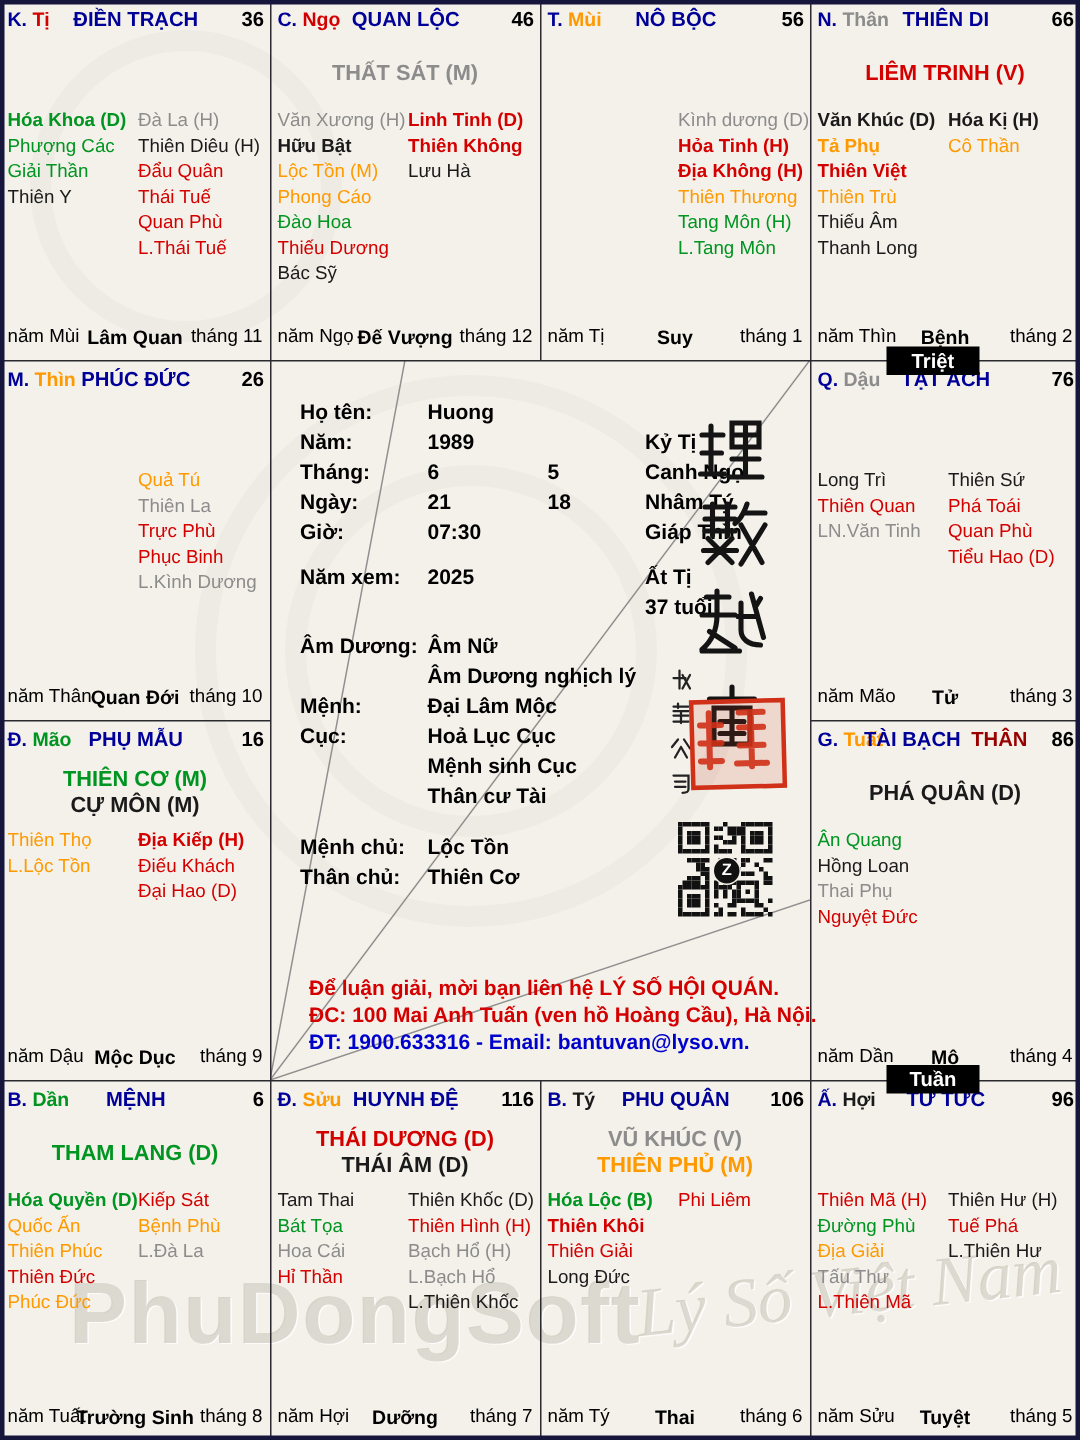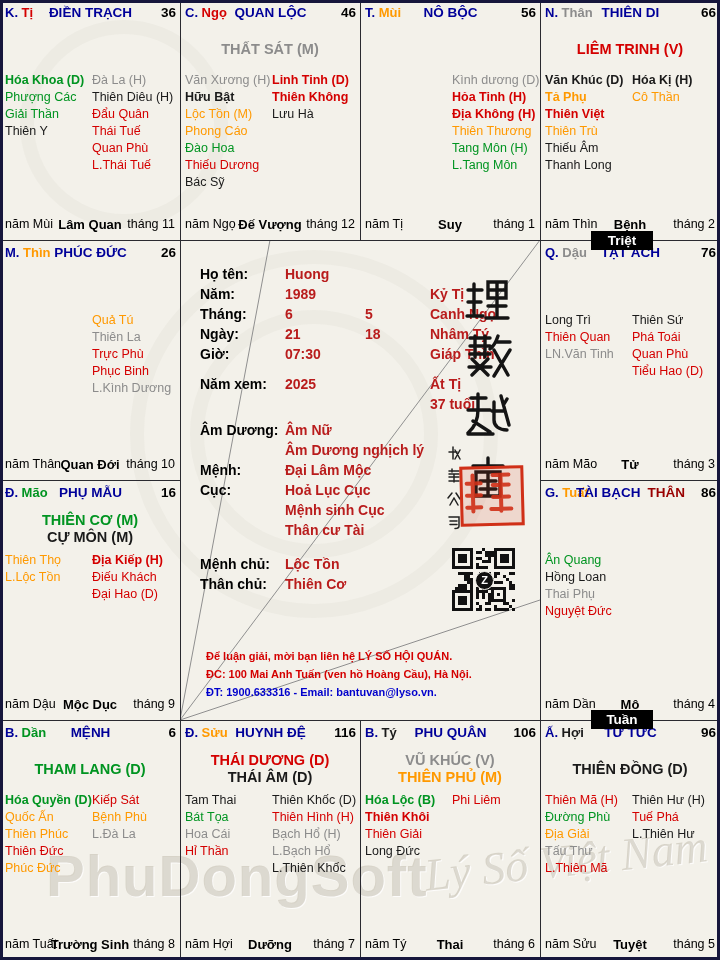--- a/index.html
+++ b/index.html
@@ -38,22 +38,22 @@
   .c-orange{color:#f90;}
   .c-green{color:#009421;}
   .c-gray{color:#8c8c8c;}
   .c-black{color:#1a1a1a;}
   .b{font-weight:bold;}
   
   #center{position:absolute;left:180px;top:240px;width:360px;height:480px;z-index:1;}
   #aspect-lines{position:absolute;left:0;top:0;z-index:0;}
   .crow{position:absolute;font-size:14px;font-weight:bold;white-space:nowrap;z-index:1;}
   .clabel{color:#000;}
-  .cval{color:#b91c1c;}
-  .contact-line{position:absolute;left:26px;font-size:11px;font-weight:bold;white-space:nowrap;z-index:1;}
+  .cval{color:#000000;}
+  .contact-line{position:absolute;left:26px;font-size:14px;font-weight:bold;white-space:nowrap;z-index:1;}
   .ct-red{color:#d40000;}
   .ct-blue{color:#0000cc;}
   
   .callig{position:absolute;z-index:1;}
   .callig svg{display:block;}
   
   #seal{position:absolute;left:280px;top:226px;width:58px;height:54px;border:3px solid #d03018;background:rgba(214,60,30,0.14);z-index:2;transform:rotate(-1.5deg);}
   
   #qr{position:absolute;left:272px;top:308px;width:63px;height:63px;z-index:1;}
   #qr .qm{position:absolute;width:3px;height:3px;background:#111;}
@@ -245,20 +245,23 @@
           <span class="f-van">Mộc Dục</span>
           <span class="f-thang">tháng 9</span>
         </div>
       </div>
       <div class="cell" style="left: 540px; top: 480px;">
         <div class="hdr">
           <span class="h-left"><span class="h-stem b">G.</span><span class="c-orange b"> Tuất</span></span>
           <span class="h-ctr"><span class="b">TÀI BẠCH</span><span class="h-extra b">THÂN</span></span>
           <span class="h-num b">86</span>
         </div>
+        <div class="mains">
+          <div class="mline c-black">PHÁ QUÂN (D)</div>
+        </div>
         <div class="colL">
           <div class="sline c-green">Ân Quang</div>
           <div class="sline c-black">Hồng Loan</div>
           <div class="sline c-gray">Thai Phụ</div>
           <div class="sline c-red">Nguyệt Đức</div>
         </div>
         <div class="ftr">
           <span class="f-nam">năm Dần</span>
           <span class="f-van">Mộ</span>
           <span class="f-thang">tháng 4</span>
@@ -343,23 +346,20 @@
           <span class="f-nam">năm Tý</span>
           <span class="f-van">Thai</span>
           <span class="f-thang">tháng 6</span>
         </div>
       </div>
       <div class="cell" style="left: 540px; top: 720px;">
         <div class="hdr">
           <span class="h-left"><span class="h-stem b">Ấ.</span><span class="c-black b"> Hợi</span></span>
           <span class="h-ctr"><span class="b">TỬ TỨC</span></span>
           <span class="h-num b">96</span>
-        </div>
-        <div class="mains">
-          <div class="mline c-black">THIÊN ĐỒNG (D)</div>
         </div>
         <div class="colL">
           <div class="sline c-red">Thiên Mã (H)</div>
           <div class="sline c-green">Đường Phù</div>
           <div class="sline c-orange">Địa Giải</div>
           <div class="sline c-gray">Tấu Thư</div>
           <div class="sline c-red">L.Thiên Mã</div>
         </div>
         <div class="colR">
           <div class="sline c-black">Thiên Hư (H)</div>

